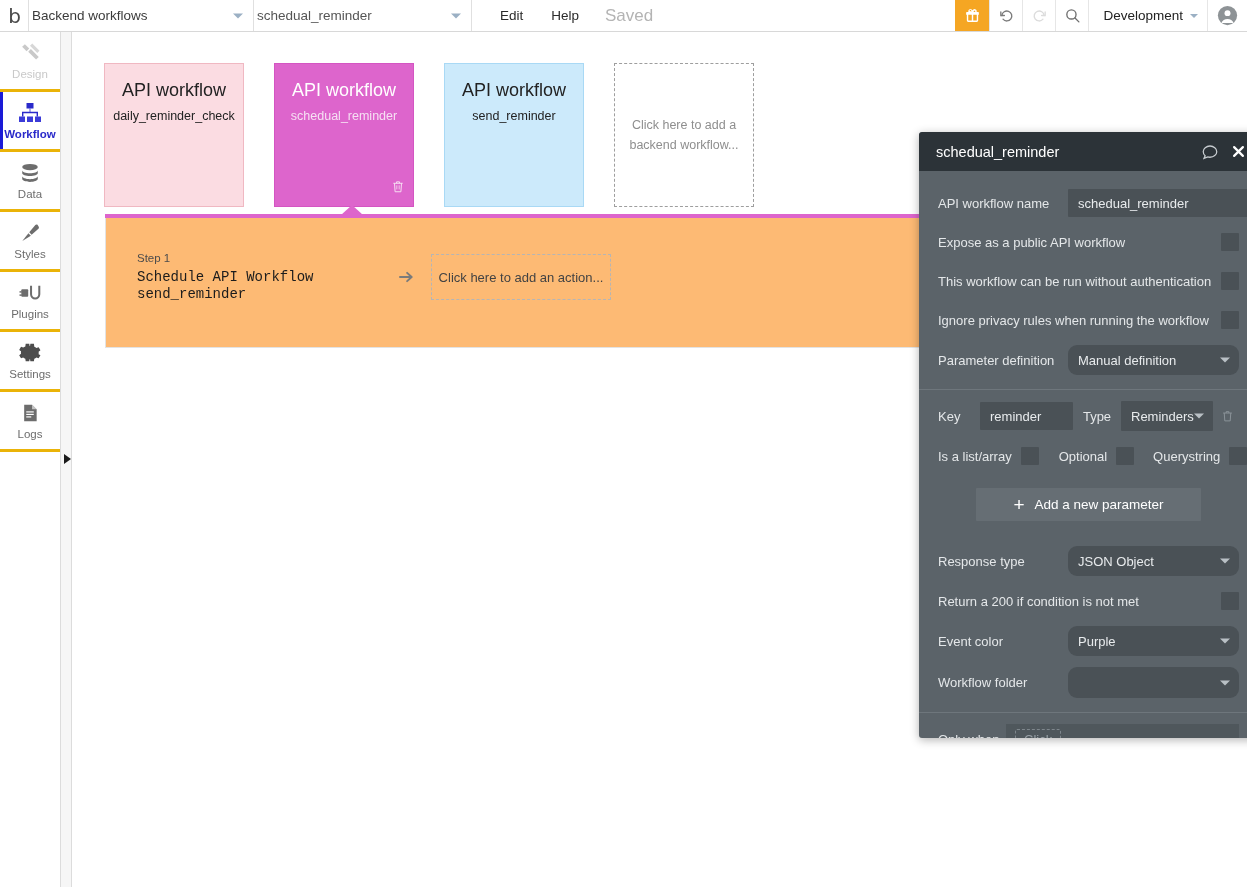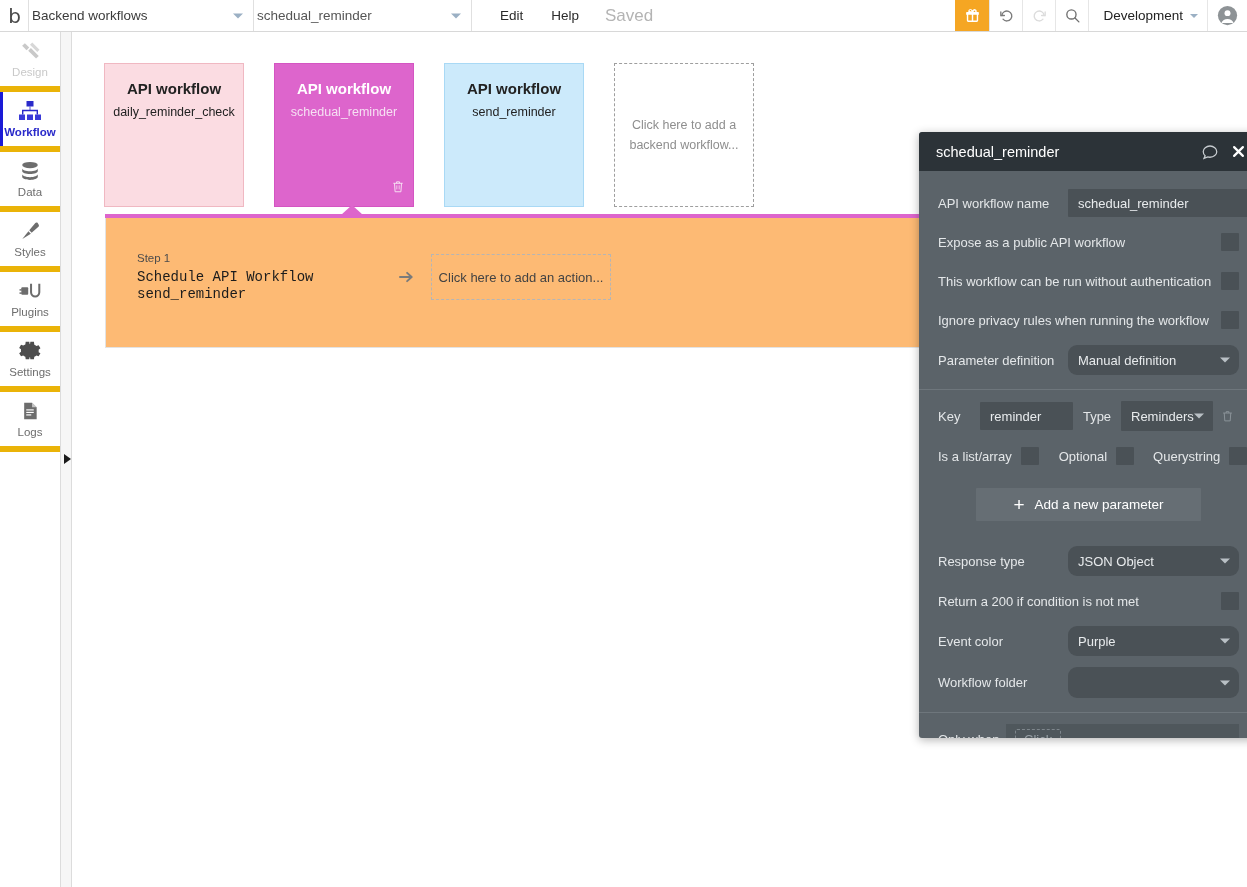--- a/index.html
+++ b/index.html
@@ -125,21 +125,21 @@
     position: absolute;
     top: 32px; left: 0;
     width: 61px; height: 855px;
     background: #ffffff;
     border-right: 1px solid #dcdcdc;
     z-index: 20;
   }
   .sb-item {
     position: relative;
     height: 60px;
-    border-bottom: 6px solid #eab308;
+    border-bottom: 3px solid #eab308;
     display: flex;
     flex-direction: column;
     align-items: center;
     justify-content: center;
     cursor: pointer;
     color: #6d6d6d;
   }
   .sb-item .sb-label {
     font-size: 11.5px;
     margin-top: 4px;
@@ -195,23 +195,23 @@
     gap: 30px;
   }
   .wcard {
     width: 140px; height: 144px;
     position: relative;
     padding: 16px 8px 0 8px;
     text-align: center;
     cursor: pointer;
   }
   .wcard .wtitle {
-    font-size: 15px;
+    font-size: 18px;
     line-height: 1.2;
-    font-weight: 700;
+    font-weight: 400;
   }
   .wcard .wname {
     font-size: 12.5px;
     margin-top: 7px;
     line-height: 1.2;
   }
   .wcard.pink { background: #fbdce2; border: 1px solid #f0b8c2; }
   .wcard.pink .wtitle, .wcard.pink .wname { color: #222222; }
   .wcard.magenta { background: #dd65cc; border: 1px solid #d455c2; }
   .wcard.magenta .wtitle { color: #ffffff; }

